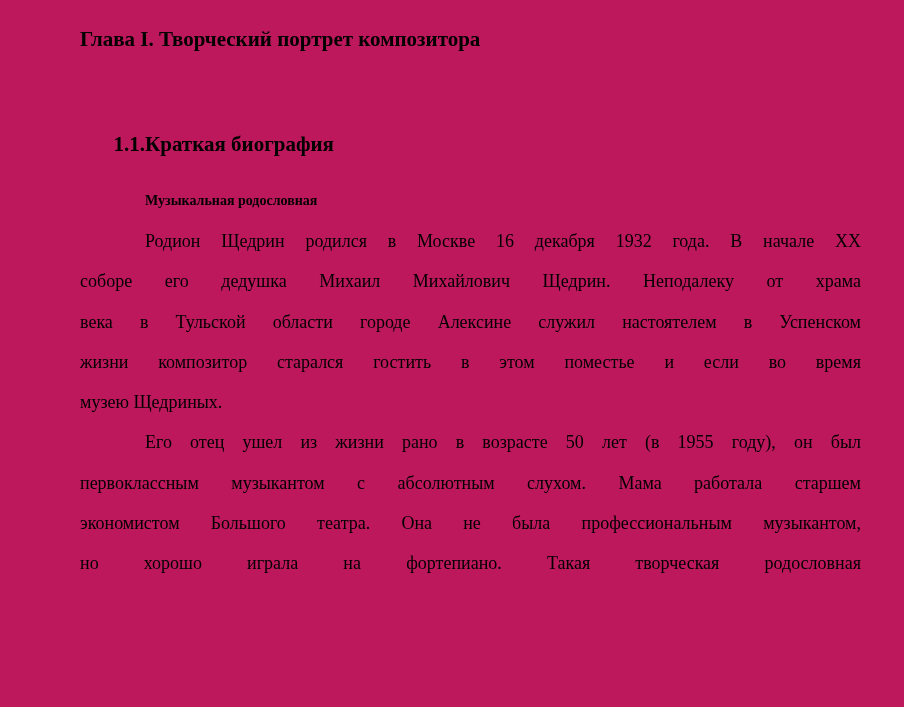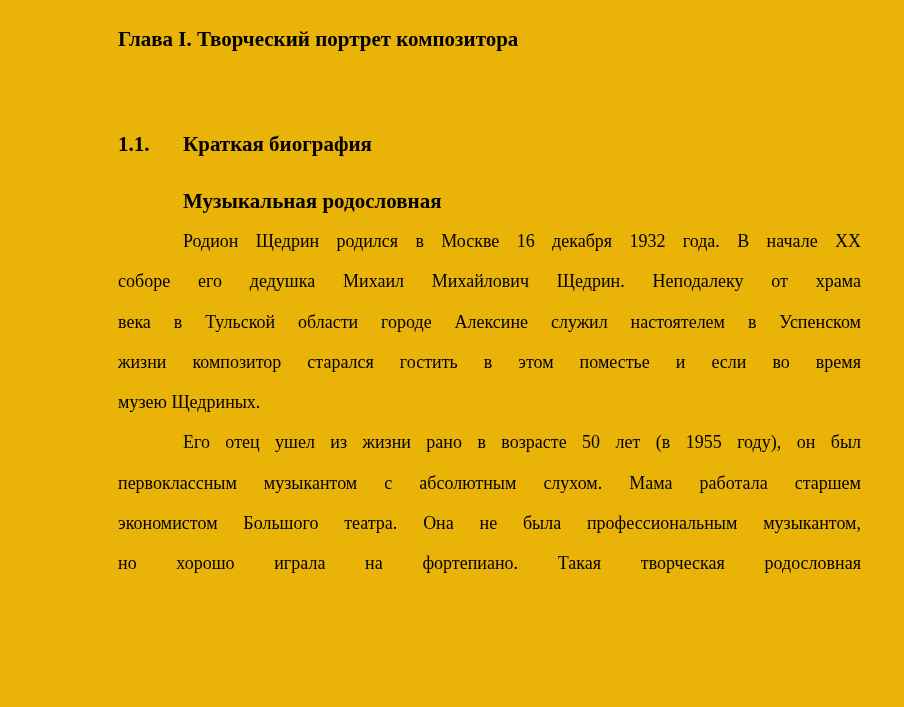--- a/index.html
+++ b/index.html
@@ -11,46 +11,47 @@
     width: 904px;
     height: 707px;
     overflow: hidden;
     font-family: "Liberation Serif", "DejaVu Serif", serif;
     color: #000000;
   }
   .page {
     box-sizing: border-box;
     width: 904px;
     height: 707px;
-    padding: 24px 43px 0 118px;
-    background: #eab308;
+    padding: 24px 43px 0 80px;
+    background: #be185d;
   }
   .chapter-heading {
     margin: 0;
     font-family: "Liberation Serif", "DejaVu Serif", serif;
     font-size: 21px;
     font-weight: 700;
     line-height: 30px;
     white-space: nowrap;
   }
   .section-heading {
     margin: 75px 0 0 0;
     font-size: 21px;
     font-weight: 700;
     line-height: 30px;
     white-space: nowrap;
   }
   .section-heading .sec-num {
     display: inline-block;
     width: 65px;
+    text-align: right;
   }
   .subheading {
     margin: 27px 0 0 0;
     padding-left: 65px;
-    font-size: 21px;
+    font-size: 14px;
     font-weight: 700;
     line-height: 30px;
     white-space: nowrap;
   }
   .body-text {
     margin-top: 5px;
     font-size: 18px;
     font-weight: 400;
   }
   .paragraph {

